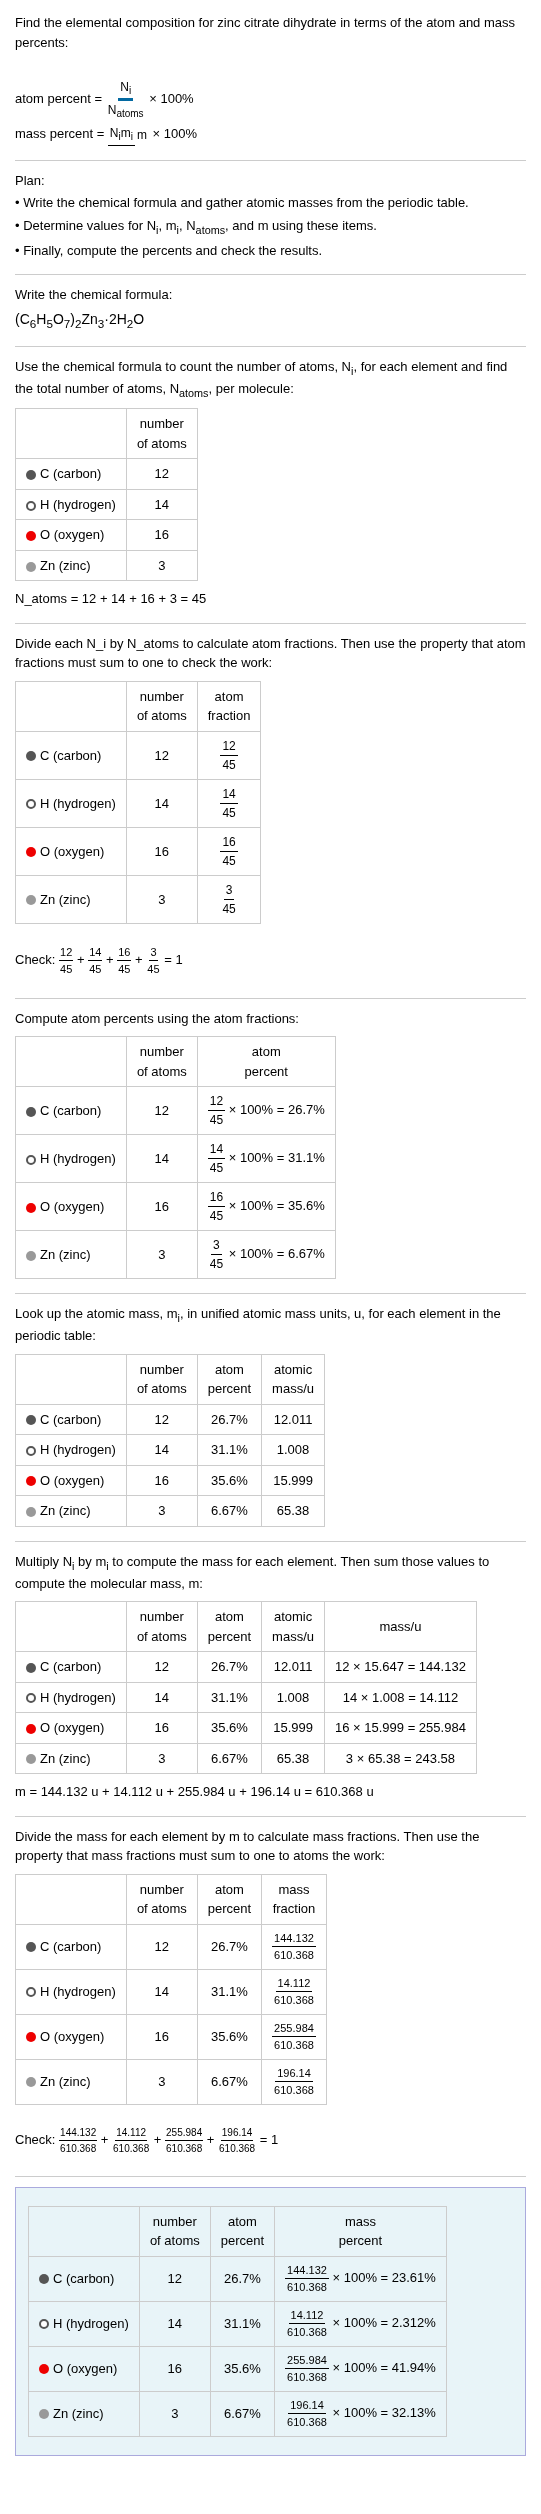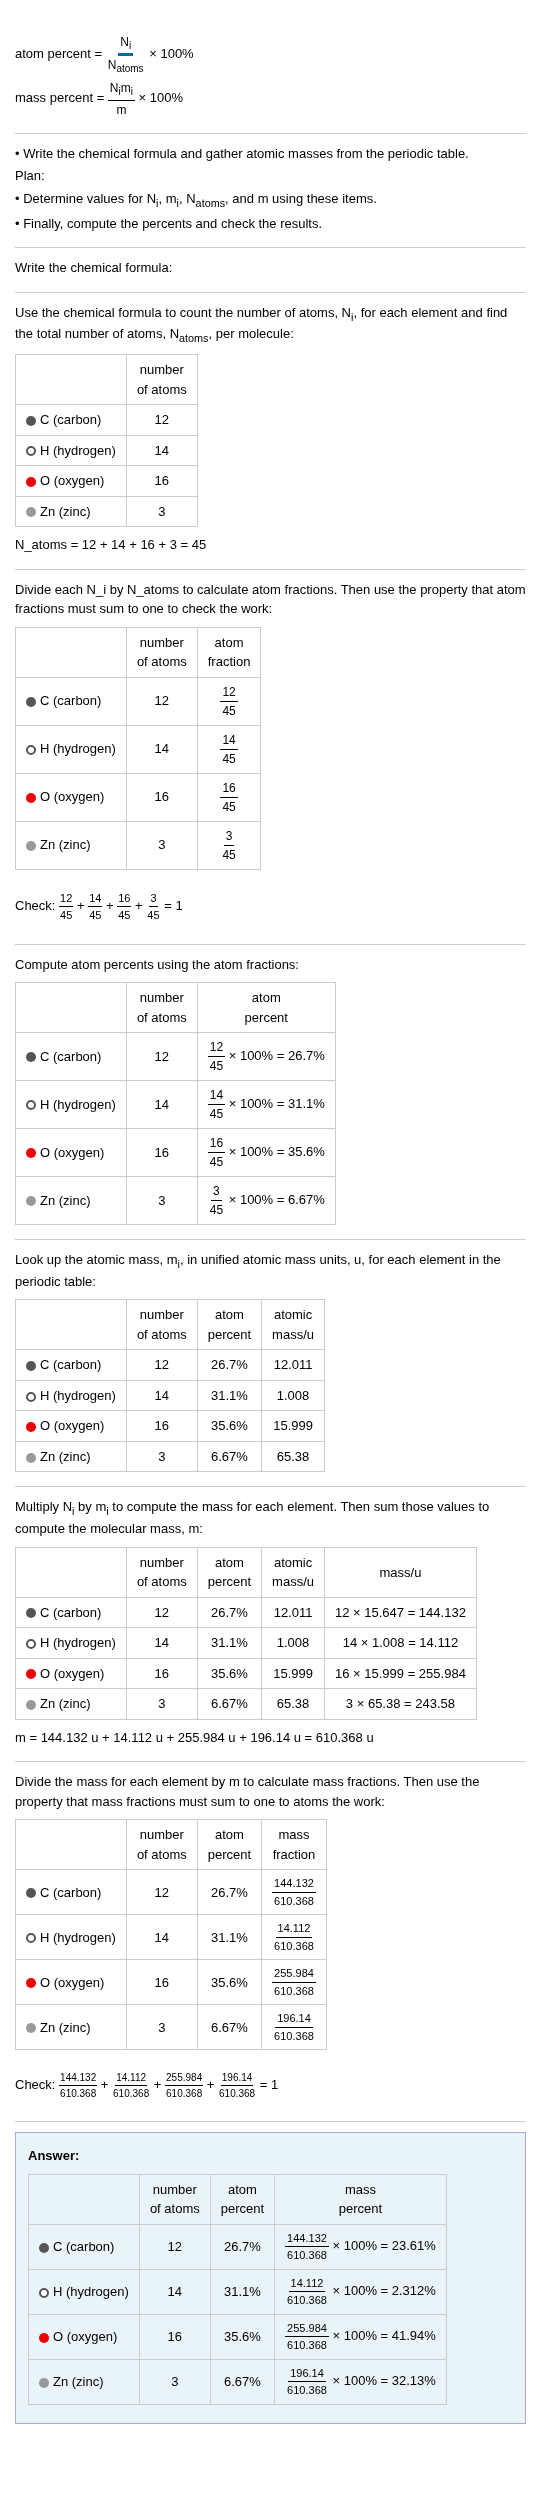--- a/index.html
+++ b/index.html
@@ -40,44 +40,46 @@
       margin: 8px 0;
     }
     .answer-label { font-weight: bold; margin-bottom: 6px; }
     .formula-text { font-size: 14px; margin: 4px 0; }
     .check-line { margin: 20px 0; font-size: 13px; }
   </style>
 </head>
 <body>
 
 <div class="section">
+  <p>Find the elemental composition for zinc citrate dihydrate in terms of the atom and mass percents:</p>
   <br>
   <p>atom percent = <span style="display:inline-flex;flex-direction:column;align-items:center;vertical-align:middle;font-size:12px;">
         <span style="border-bottom:3px solid #0369a1;padding:0 2px;">N<sub>i</sub></span>
         <span style="padding:0 2px;">N<sub>atoms</sub></span>
       </span> × 100%</p>
-  <p>mass percent = <span style="display:inline-flex;flex-direction:column;align-items:center;vertical-align:middle;font-size:12px;">
+  <p>mass percent = <span style="display:inline-flex;flex-direction:row;align-items:center;vertical-align:middle;font-size:12px;">
         <span style="border-bottom:1px solid #000;padding:0 2px;">N<sub>i</sub>m<sub>i</sub></span>
         <span style="padding:0 2px;">m</span>
       </span> × 100%</p>
 </div>
 
 <hr style="border:none;border-top:1px solid #ccc;margin:10px 0;">
 
 <div class="section">
+  <p>Plan:</p>
   <p>• Write the chemical formula and gather atomic masses from the periodic table.</p>
-  <p>Plan:</p>
   <p>• Determine values for N<sub>i</sub>, m<sub>i</sub>, N<sub>atoms</sub>, and m using these items.</p>
   <p>• Finally, compute the percents and check the results.</p>
 </div>
 
 <hr style="border:none;border-top:1px solid #ccc;margin:10px 0;">
 
 <div class="section">
   <p>Write the chemical formula:</p>
+  <p class="formula-text">(C<sub>6</sub>H<sub>5</sub>O<sub>7</sub>)<sub>2</sub>Zn<sub>3</sub>·2H<sub>2</sub>O</p>
 </div>
 
 <hr style="border:none;border-top:1px solid #ccc;margin:10px 0;">
 
 <div class="section">
   <p>Use the chemical formula to count the number of atoms, N<sub>i</sub>, for each element and find the total number of atoms, N<sub>atoms</sub>, per molecule:</p>
   <table>
     <thead>
       <tr>
         <th></th>
@@ -371,21 +373,20 @@
       </span> + <span style="display:inline-flex;flex-direction:column;align-items:center;vertical-align:middle;font-size:10px;">
         <span style="border-bottom:1px solid #000;padding:0 1px;">196.14</span>
         <span style="padding:0 1px;">610.368</span>
       </span> = 1</p>
 </div>
 
 <hr style="border:none;border-top:1px solid #ccc;margin:10px 0;">
 
 <div class="section">
   <div class="answer-box">
-    <p class="answer-label">Answer:</p>
     <table>
       <thead>
         <tr>
           <th></th>
           <th>number<br>of atoms</th>
           <th>atom<br>percent</th>
           <th>mass<br>percent</th>
         </tr>
       </thead>
       <tbody>

